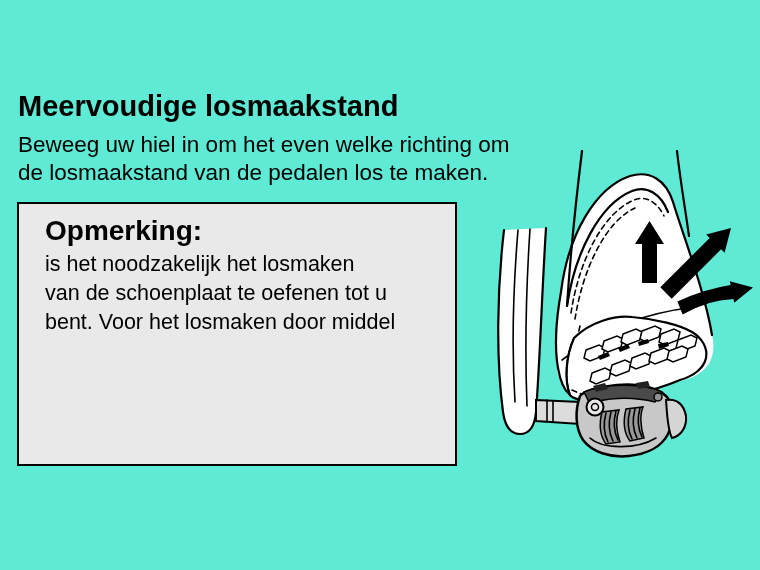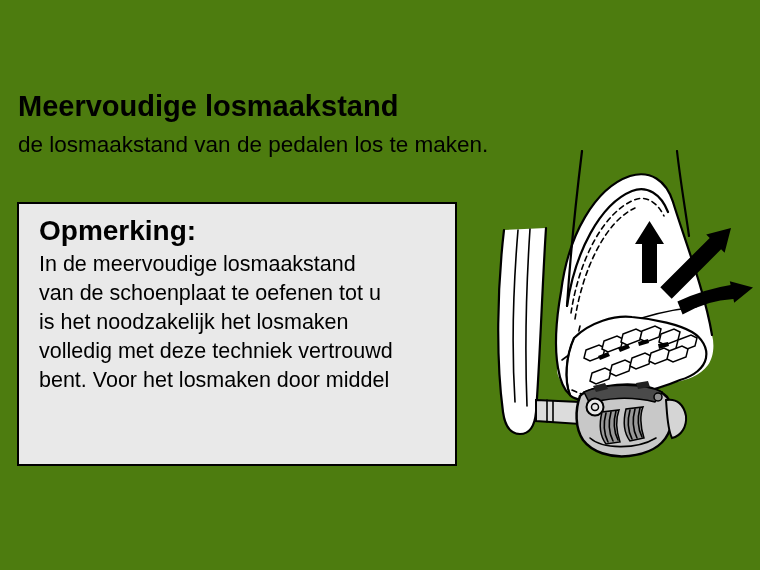--- a/index.html
+++ b/index.html
@@ -1,63 +1,62 @@
 <!DOCTYPE html>
 <html><head>
 <meta charset="utf-8">
 <style>
   html,body { margin:0; padding:0; background:#ffffff; }
   .page {
     position:relative; width:760px; height:570px;
-    background:#4d7c0f; color:#000000;
+    background:#5eead4; color:#000000;
     font-family:"Liberation Sans", sans-serif;
     overflow:hidden;
   }
   .title {
     position:absolute; left:18px; top:90px; margin:0;
     font-size:29px; font-weight:700; line-height:32px;
   }
   .intro {
     position:absolute; left:18px; top:131px; margin:0;
     font-size:22.5px; line-height:28px;
   }
   .intro span { display:block; }
   .note-box {
     position:absolute; left:17px; top:202px;
     width:440px; height:264px; box-sizing:border-box;
     background:#e9e9e9; border:2px solid #000000;
-    padding:10px 14px 0 20px;
+    padding:10px 14px 0 26px;
   }
   .note-heading { font-size:28px; font-weight:700; line-height:34px; margin-bottom:2px; }
   .note-body { font-size:21.5px; line-height:29px; }
   .note-body span { display:block; }
   .illustration { position:absolute; left:490px; top:150px; }
   
   .ln  { fill:none; stroke:#000; stroke-width:2.2; stroke-linecap:round; }
   .lnt { fill:none; stroke:#000; stroke-width:1.6; stroke-linecap:round; }
   .dash{ fill:none; stroke:#000; stroke-width:1.6; stroke-dasharray:5 4; stroke-linecap:round; }
 </style>
 </head>
 <body>
 
 <div class="page">
 
   <h1 class="title">Meervoudige losmaakstand</h1>
 
   <p class="intro">
+    <span>Beweeg uw hiel in om het even welke richting om</span>
     <span>de losmaakstand van de pedalen los te maken.</span>
   </p>
 
   <div class="note-box">
     <div class="note-heading">Opmerking:</div>
     <div class="note-body">
-      <span>In de meervoudige losmaakstand</span>
+      <span>is het noodzakelijk het losmaken</span>
       <span>van de schoenplaat te oefenen tot u</span>
-      <span>is het noodzakelijk het losmaken</span>
-      <span>volledig met deze techniek vertrouwd</span>
       <span>bent. Voor het losmaken door middel</span>
     </div>
   </div>
 
   <svg class="illustration" width="272" height="310" viewBox="0 0 272 310">
     <defs>
       <path id="lug" d="M0 0 l13 -5 l6 3 l-2 8 l-13 5 l-6 -3 z"></path>
     </defs>
 
     <g>

